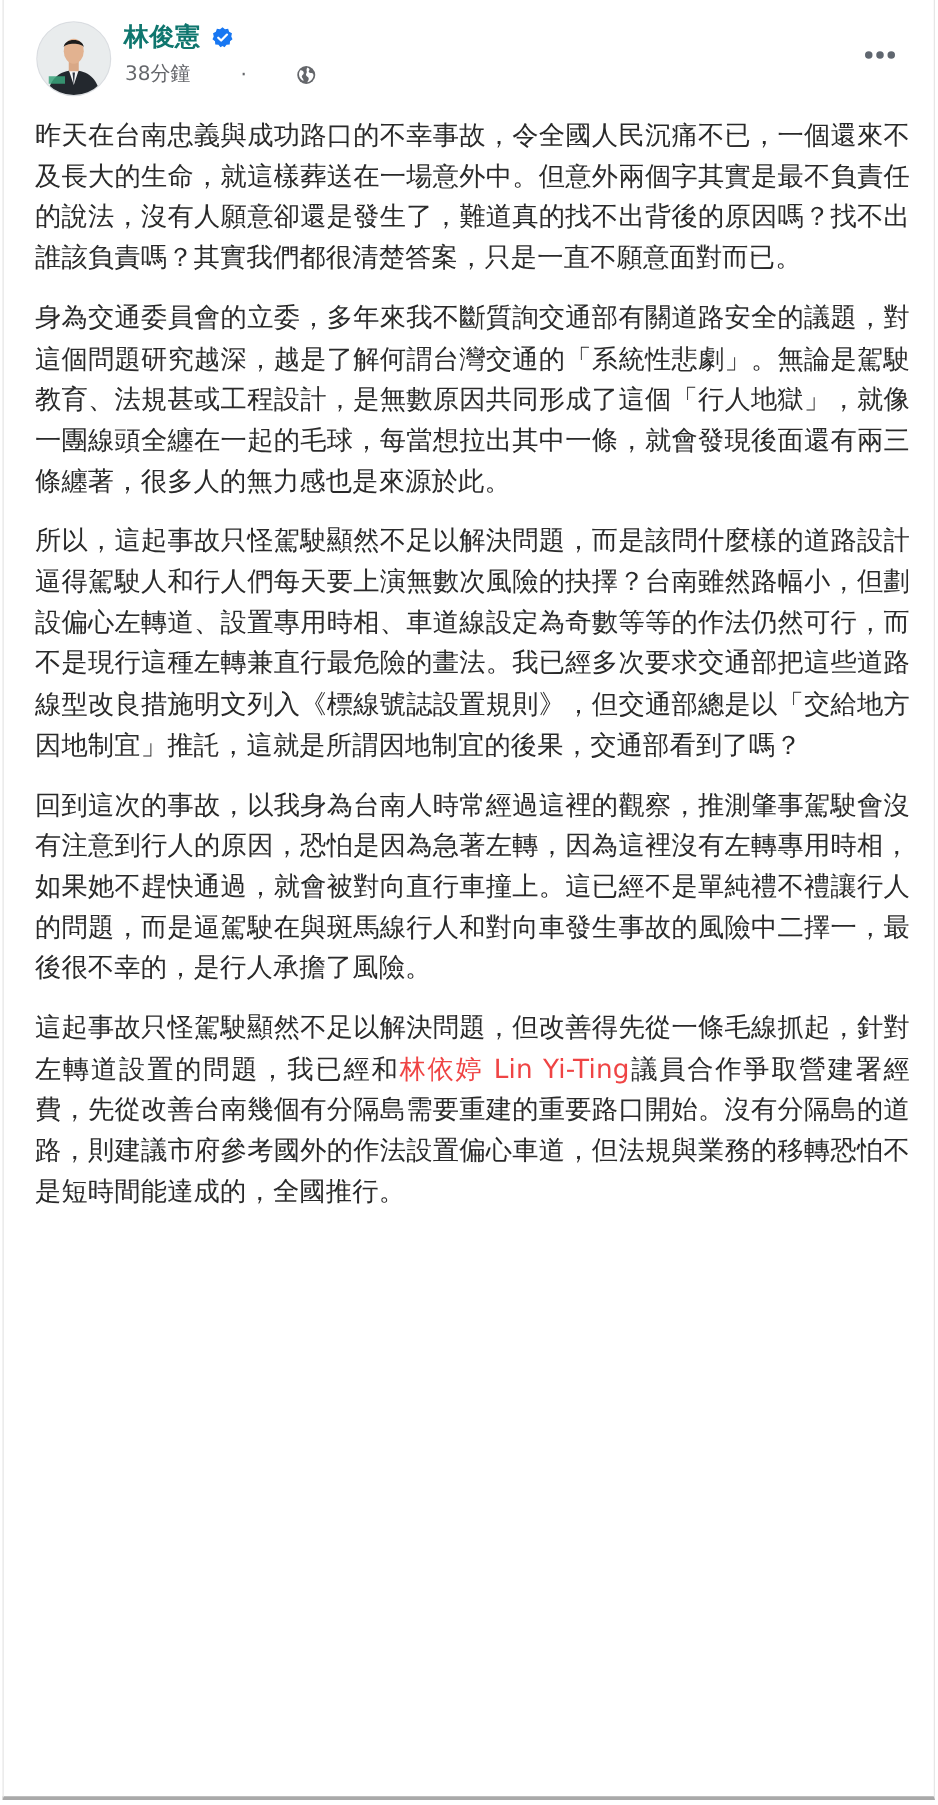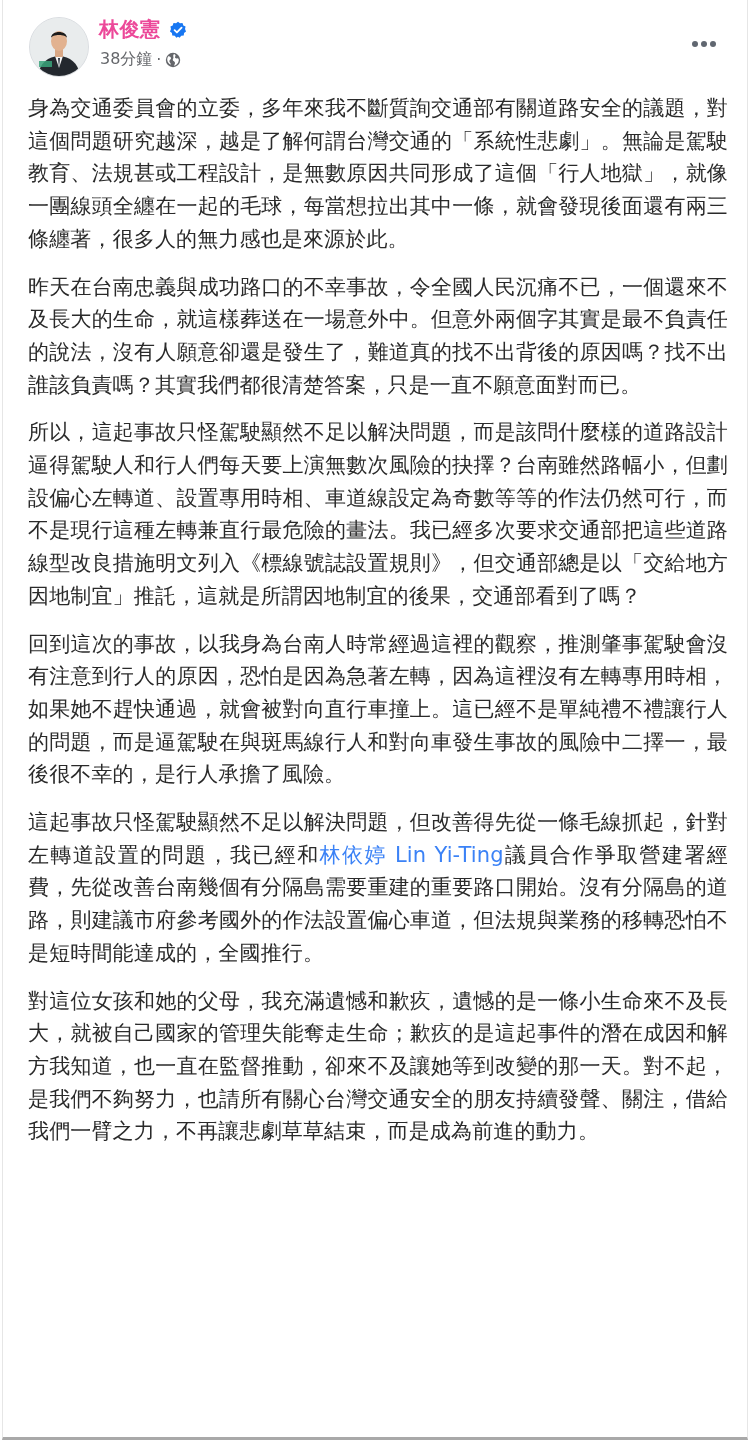--- a/index.html
+++ b/index.html
@@ -20,37 +20,37 @@
   }
   .header { position: absolute; left: 0; top: 0; width: 100%; height: 84px; }
   .avatar {
     position: absolute; left: 26px; top: 17px; width: 58px; height: 58px;
     border-radius: 50%; overflow: hidden;
     background: radial-gradient(circle at 50% 40%, #f4f6f6 0%, #e3e7e8 70%, #cfd5d6 100%);
     border: 1px solid #dadde1;
   }
   .avatar svg { width: 100%; height: 100%; display: block; }
   .author-row { position: absolute; left: 96px; top: 16px; display: flex; align-items: center; }
-  .author-name { font-size: 20px; font-weight: bold; color: #ec4899; letter-spacing: 0.5px; }
+  .author-name { font-size: 20px; font-weight: bold; color: #0f766e; letter-spacing: 0.5px; }
   .verified { width: 18px; height: 18px; margin-left: 8px; display: inline-block; }
   .meta-row { position: absolute; left: 97px; top: 49px; display: flex; align-items: center;
-    font-size: 16px; color: #65676b; }
+    font-size: 16px; color: #65676b; gap: 36px; }
   .meta-dot { margin: 0 4px; }
   .globe { width: 16px; height: 16px; display: inline-block; }
   .more-btn { position: absolute; right: 28px; top: 34px; width: 30px; height: 20px;
     display: flex; align-items: center; justify-content: center; cursor: pointer; }
   .more-btn span { width: 6px; height: 6px; border-radius: 50%; background: #606770; margin: 0 1.5px; display: inline-block; }
 
   .body-text {
     position: absolute; left: 25px; top: 92px; width: 700px;
     font-size: 21px; line-height: 32.7px; color: #2a2a2a;
     letter-spacing: 0.15px;
   }
   .body-text p { margin: 0 0 15px 0; text-align: justify; text-justify: inter-character; }
-  .mention { color: #3b82f6; cursor: pointer; }
+  .mention { color: #ef4444; cursor: pointer; }
 </style>
 </head>
 <body>
 
 <div class="card">
   <div class="header">
     <div class="avatar">
       <svg viewBox="0 0 58 58">
         <rect x="0" y="0" width="58" height="58" fill="#e9eced"></rect>
         <path d="M8 58 C10 44 18 39 29 38 C40 39 48 44 50 58 Z" fill="#23282e"></path>
@@ -83,20 +83,19 @@
       </span>
     </div>
     <div class="more-btn">
       <span></span>
       <span></span>
       <span></span>
     </div>
   </div>
 
   <div class="body-text">
+    <p>昨天在台南忠義與成功路口的不幸事故，令全國人民沉痛不已，一個還來不及長大的生命，就這樣葬送在一場意外中。但意外兩個字其實是最不負責任的說法，沒有人願意卻還是發生了，難道真的找不出背後的原因嗎？找不出誰該負責嗎？其實我們都很清楚答案，只是一直不願意面對而已。</p>
     <p>身為交通委員會的立委，多年來我不斷質詢交通部有關道路安全的議題，對這個問題研究越深，越是了解何謂台灣交通的「系統性悲劇」。無論是駕駛教育、法規甚或工程設計，是無數原因共同形成了這個「行人地獄」，就像一團線頭全纏在一起的毛球，每當想拉出其中一條，就會發現後面還有兩三條纏著，很多人的無力感也是來源於此。</p>
-    <p>昨天在台南忠義與成功路口的不幸事故，令全國人民沉痛不已，一個還來不及長大的生命，就這樣葬送在一場意外中。但意外兩個字其實是最不負責任的說法，沒有人願意卻還是發生了，難道真的找不出背後的原因嗎？找不出誰該負責嗎？其實我們都很清楚答案，只是一直不願意面對而已。</p>
     <p>所以，這起事故只怪駕駛顯然不足以解決問題，而是該問什麼樣的道路設計逼得駕駛人和行人們每天要上演無數次風險的抉擇？台南雖然路幅小，但劃設偏心左轉道、設置專用時相、車道線設定為奇數等等的作法仍然可行，而不是現行這種左轉兼直行最危險的畫法。我已經多次要求交通部把這些道路線型改良措施明文列入《標線號誌設置規則》，但交通部總是以「交給地方因地制宜」推託，這就是所謂因地制宜的後果，交通部看到了嗎？</p>
     <p>回到這次的事故，以我身為台南人時常經過這裡的觀察，推測肇事駕駛會沒有注意到行人的原因，恐怕是因為急著左轉，因為這裡沒有左轉專用時相，如果她不趕快通過，就會被對向直行車撞上。這已經不是單純禮不禮讓行人的問題，而是逼駕駛在與斑馬線行人和對向車發生事故的風險中二擇一，最後很不幸的，是行人承擔了風險。</p>
     <p><span>這起事故只怪駕駛顯然不足以解決問題，但改善得先從一條毛線抓起，針對左轉道設置的問題，我已經和</span><span class="mention">林依婷 Lin Yi-Ting</span><span>議員合作爭取營建署經費，先從改善台南幾個有分隔島需要重建的重要路口開始。沒有分隔島的道路，則建議市府參考國外的作法設置偏心車道，但法規與業務的移轉恐怕不是短時間能達成的，全國推行。</span></p>
-    <p>對這位女孩和她的父母，我充滿遺憾和歉疚，遺憾的是一條小生命來不及長大，就被自己國家的管理失能奪走生命；歉疚的是這起事件的潛在成因和解方我知道，也一直在監督推動，卻來不及讓她等到改變的那一天。對不起，是我們不夠努力，也請所有關心台灣交通安全的朋友持續發聲、關注，借給我們一臂之力，不再讓悲劇草草結束，而是成為前進的動力。</p>
   </div>
 </div>
 
 </body></html>

